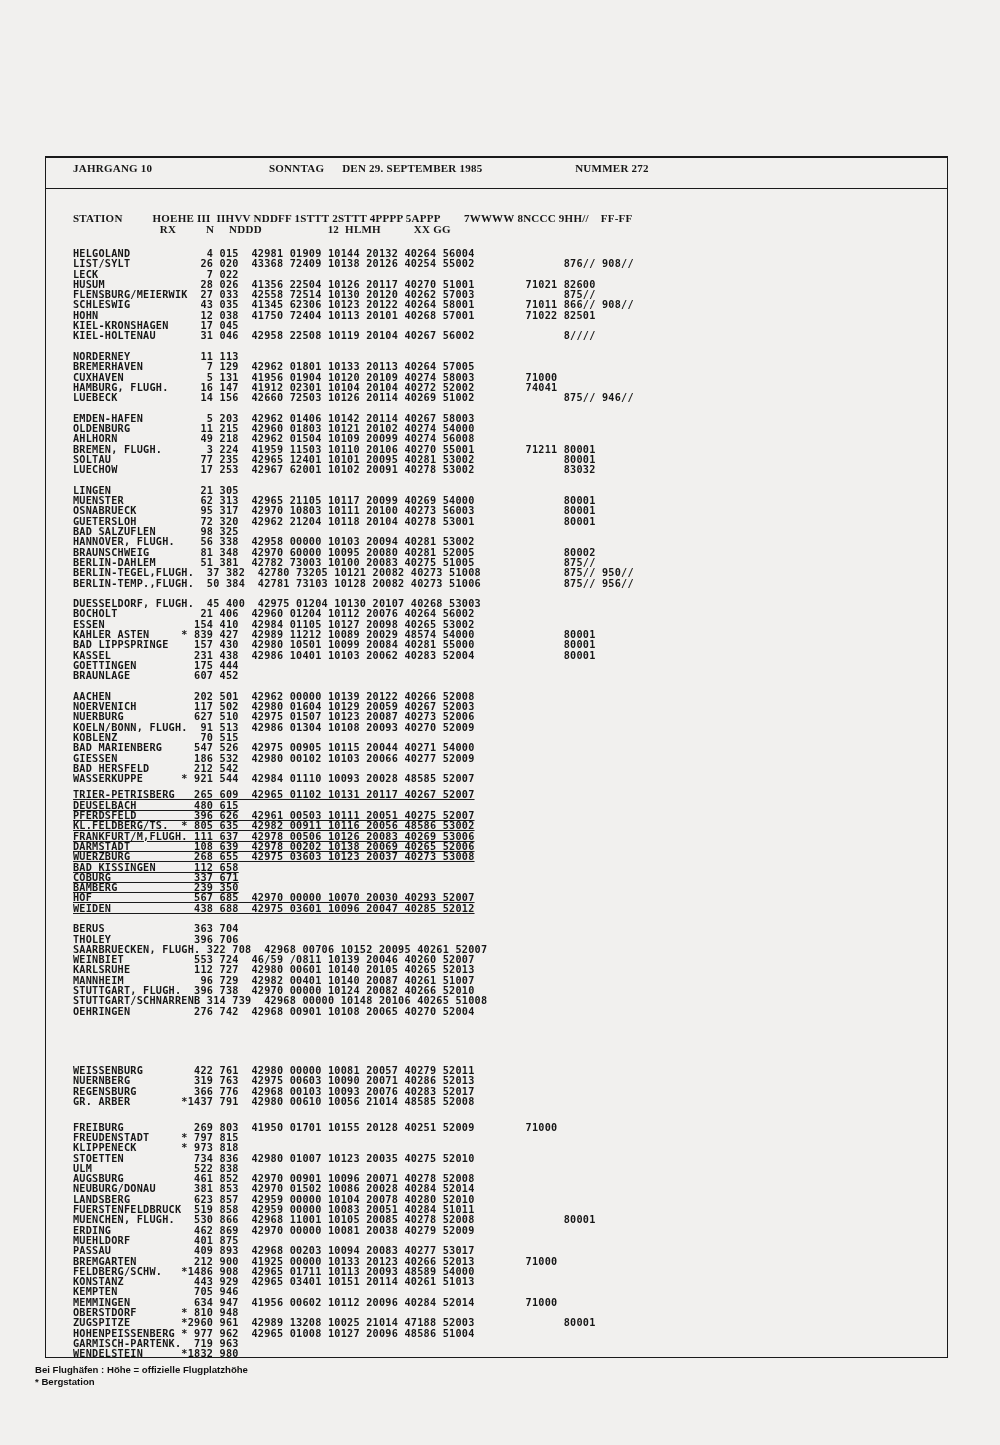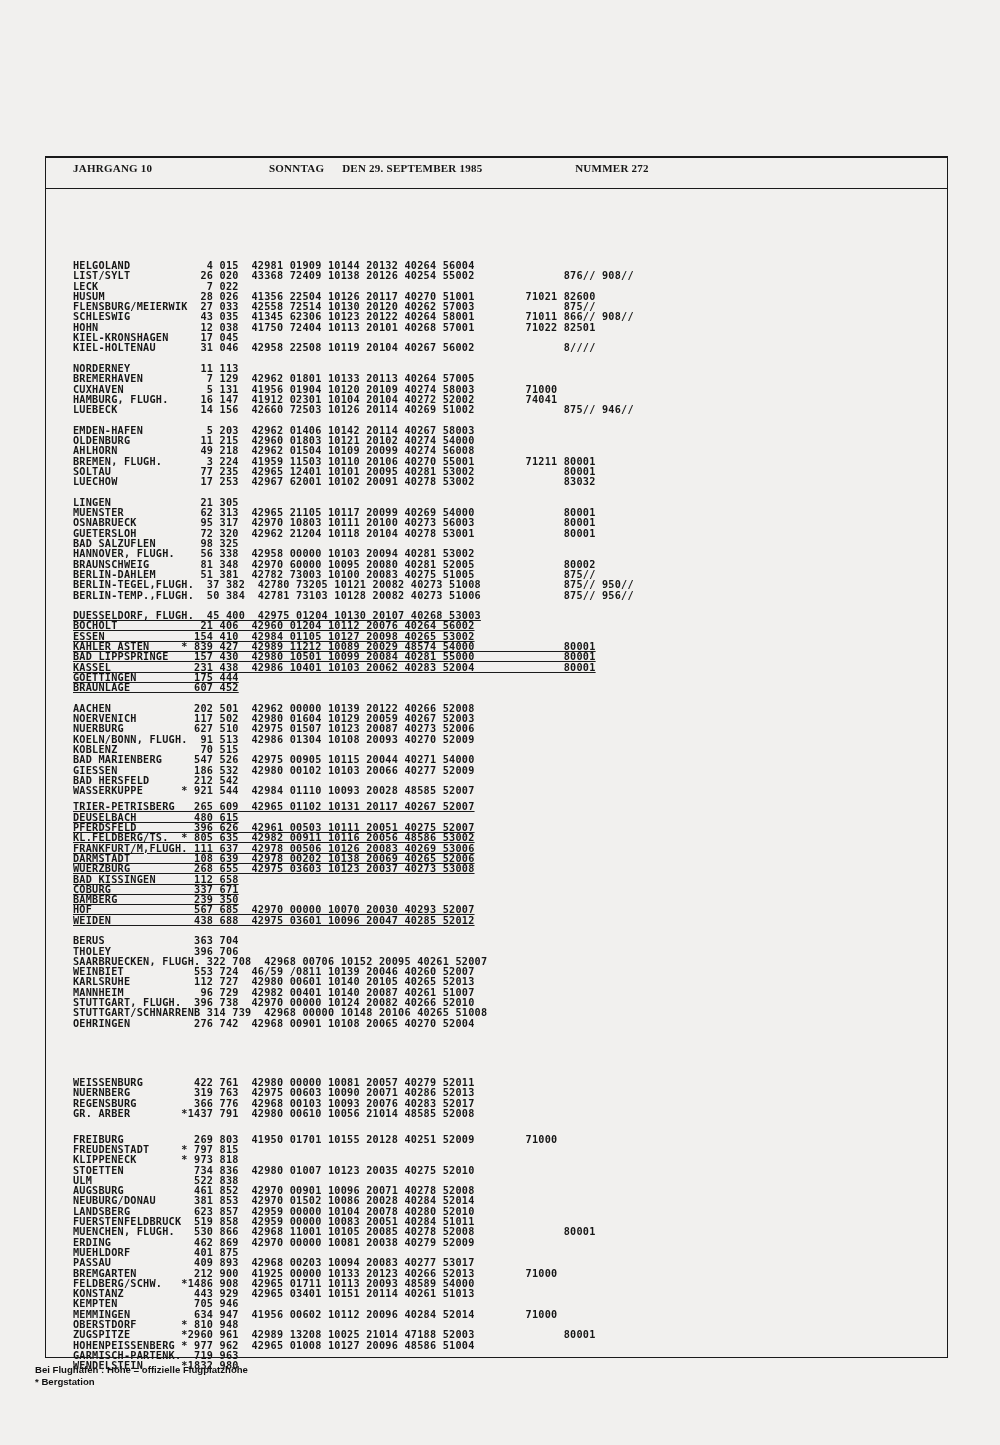--- a/index.html
+++ b/index.html
@@ -19,22 +19,24 @@
         font-family:"Liberation Sans","DejaVu Sans",sans-serif;
         font-weight:700;font-size:9.6px;line-height:11px;color:#111;}
 </style>
 </head>
 <body>
 
 <div class="page">
   <div class="box">
     <div class="mono" style="top:5px">JAHRGANG 10                                       SONNTAG      DEN 29. SEPTEMBER 1985                               NUMMER 272</div>
     <div class="mastrule"></div>
+    <div class="mono" style="top:55px">STATION          HOEHE III  IIHVV NDDFF 1STTT 2STTT 4PPPP 5APPP        7WWWW 8NCCC 9HH//    FF-FF</div>
+    <div class="mono" style="top:66px">                             RX          N     NDDD                      12  HLMH           XX GG</div>
     <div id="rows">
-        <div style="margin-top: 12px;">
+        <div style="margin-top: 0px;">
           <div class="row">HELGOLAND            4 015  42981 01909 10144 20132 40264 56004</div>
           <div class="row">LIST/SYLT           26 020  43368 72409 10138 20126 40254 55002              876// 908//</div>
           <div class="row">LECK                 7 022</div>
           <div class="row">HUSUM               28 026  41356 22504 10126 20117 40270 51001        71021 82600</div>
           <div class="row">FLENSBURG/MEIERWIK  27 033  42558 72514 10130 20120 40262 57003              875//</div>
           <div class="row">SCHLESWIG           43 035  41345 62306 10123 20122 40264 58001        71011 866// 908//</div>
           <div class="row">HOHN                12 038  41750 72404 10113 20101 40268 57001        71022 82501</div>
           <div class="row">KIEL-KRONSHAGEN     17 045</div>
           <div class="row">KIEL-HOLTENAU       31 046  42958 22508 10119 20104 40267 56002              8////</div>
         </div>
@@ -58,21 +60,21 @@
           <div class="row">MUENSTER            62 313  42965 21105 10117 20099 40269 54000              80001</div>
           <div class="row">OSNABRUECK          95 317  42970 10803 10111 20100 40273 56003              80001</div>
           <div class="row">GUETERSLOH          72 320  42962 21204 10118 20104 40278 53001              80001</div>
           <div class="row">BAD SALZUFLEN       98 325</div>
           <div class="row">HANNOVER, FLUGH.    56 338  42958 00000 10103 20094 40281 53002</div>
           <div class="row">BRAUNSCHWEIG        81 348  42970 60000 10095 20080 40281 52005              80002</div>
           <div class="row">BERLIN-DAHLEM       51 381  42782 73003 10100 20083 40275 51005              875//</div>
           <div class="row">BERLIN-TEGEL,FLUGH.  37 382  42780 73205 10121 20082 40273 51008             875// 950//</div>
           <div class="row">BERLIN-TEMP.,FLUGH.  50 384  42781 73103 10128 20082 40273 51006             875// 956//</div>
         </div>
-        <div style="margin-top: 10.3px; text-decoration: underline;">
+        <div style="margin-top: 10.3px;">
           <div class="row">DUESSELDORF, FLUGH.  45 400  42975 01204 10130 20107 40268 53003</div>
           <div class="row">BOCHOLT             21 406  42960 01204 10112 20076 40264 56002</div>
           <div class="row">ESSEN              154 410  42984 01105 10127 20098 40265 53002</div>
           <div class="row">KAHLER ASTEN     * 839 427  42989 11212 10089 20029 48574 54000              80001</div>
           <div class="row">BAD LIPPSPRINGE    157 430  42980 10501 10099 20084 40281 55000              80001</div>
           <div class="row">KASSEL             231 438  42986 10401 10103 20062 40283 52004              80001</div>
           <div class="row">GOETTINGEN         175 444</div>
           <div class="row">BRAUNLAGE          607 452</div>
         </div>
         <div style="margin-top: 10.3px;">

